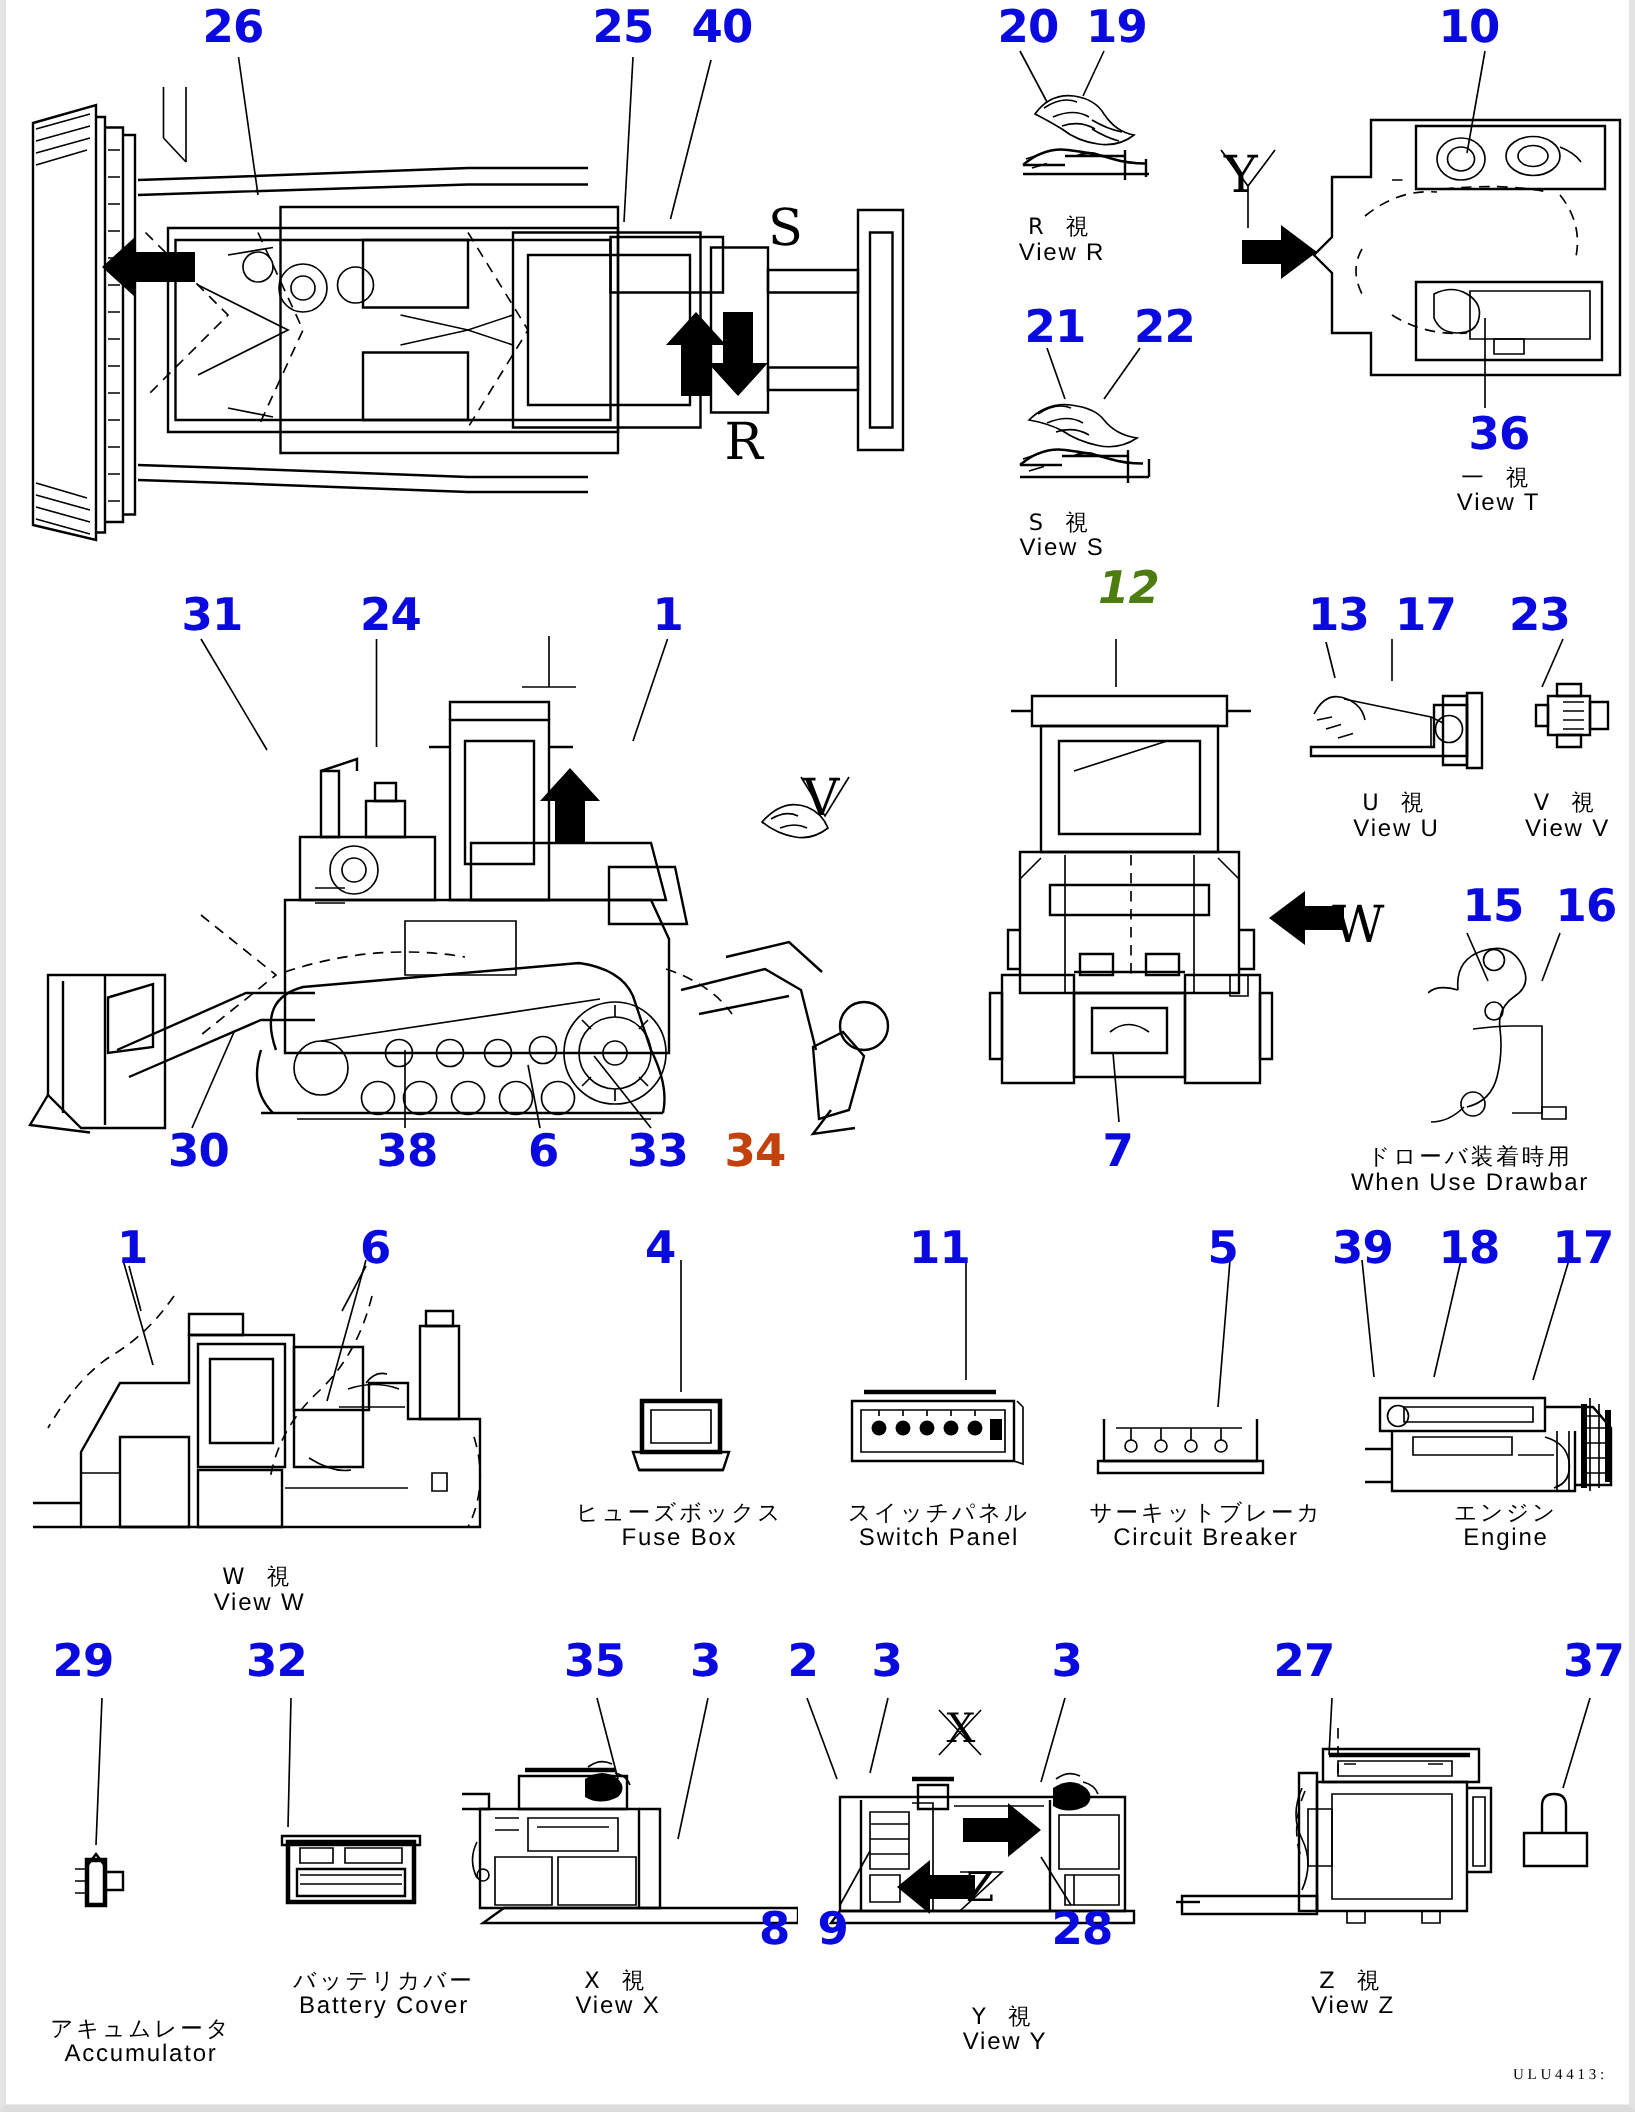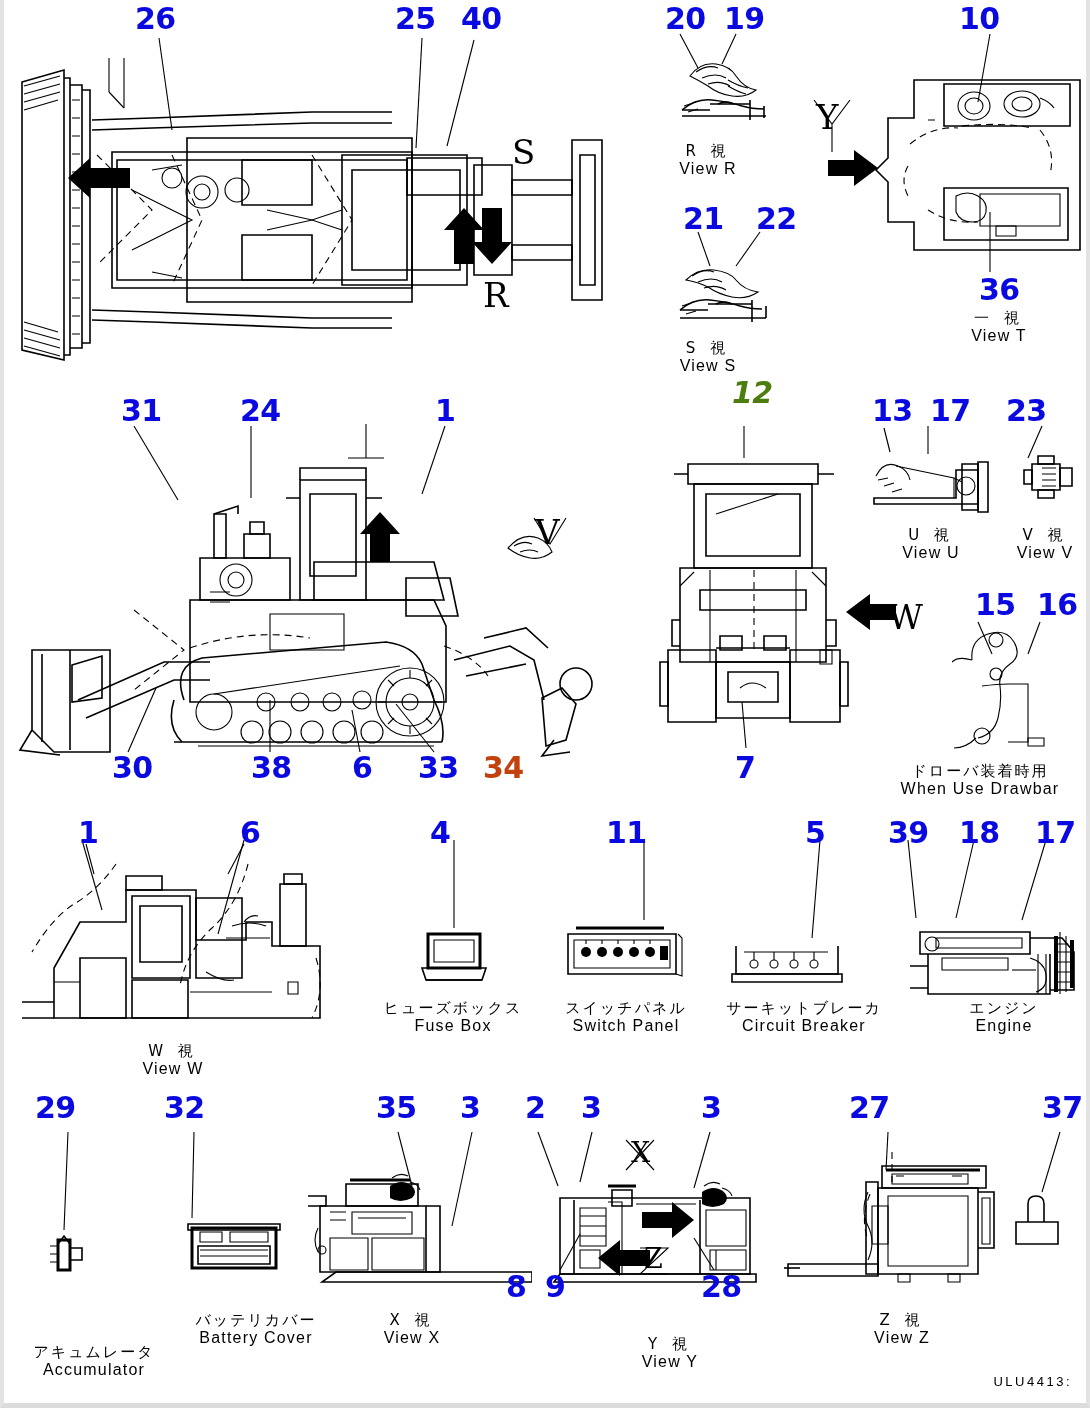--- a/index.html
+++ b/index.html
@@ -43,22 +43,22 @@
   
   .sec{
     position:absolute;color:#000;
     font-family:"DejaVu Serif", serif;
     font-size:34px;line-height:34px;font-weight:400;
   }
   .sec.sm{font-size:27px;line-height:27px;}
   
   #drawno{
     position:absolute;right:14px;bottom:14px;
-    font-family:Liberation Sans, sans-serif;
-    font-size:13px;letter-spacing:2.5px;color:#000;
+    font-family:Liberation Serif, serif;
+    font-size:10px;letter-spacing:2.5px;color:#000;
   }
   
   .art{position:absolute;}
   .art svg{display:block;}
   svg .k{fill:none;stroke:#000;stroke-width:1.6;}
   svg .kt{fill:none;stroke:#000;stroke-width:1.1;}
   svg .kh{fill:none;stroke:#000;stroke-width:3;}
   svg .dash{fill:none;stroke:#000;stroke-width:1.1;stroke-dasharray:7 5;}
   svg .fillk{fill:#000;stroke:none;}
 </style>

